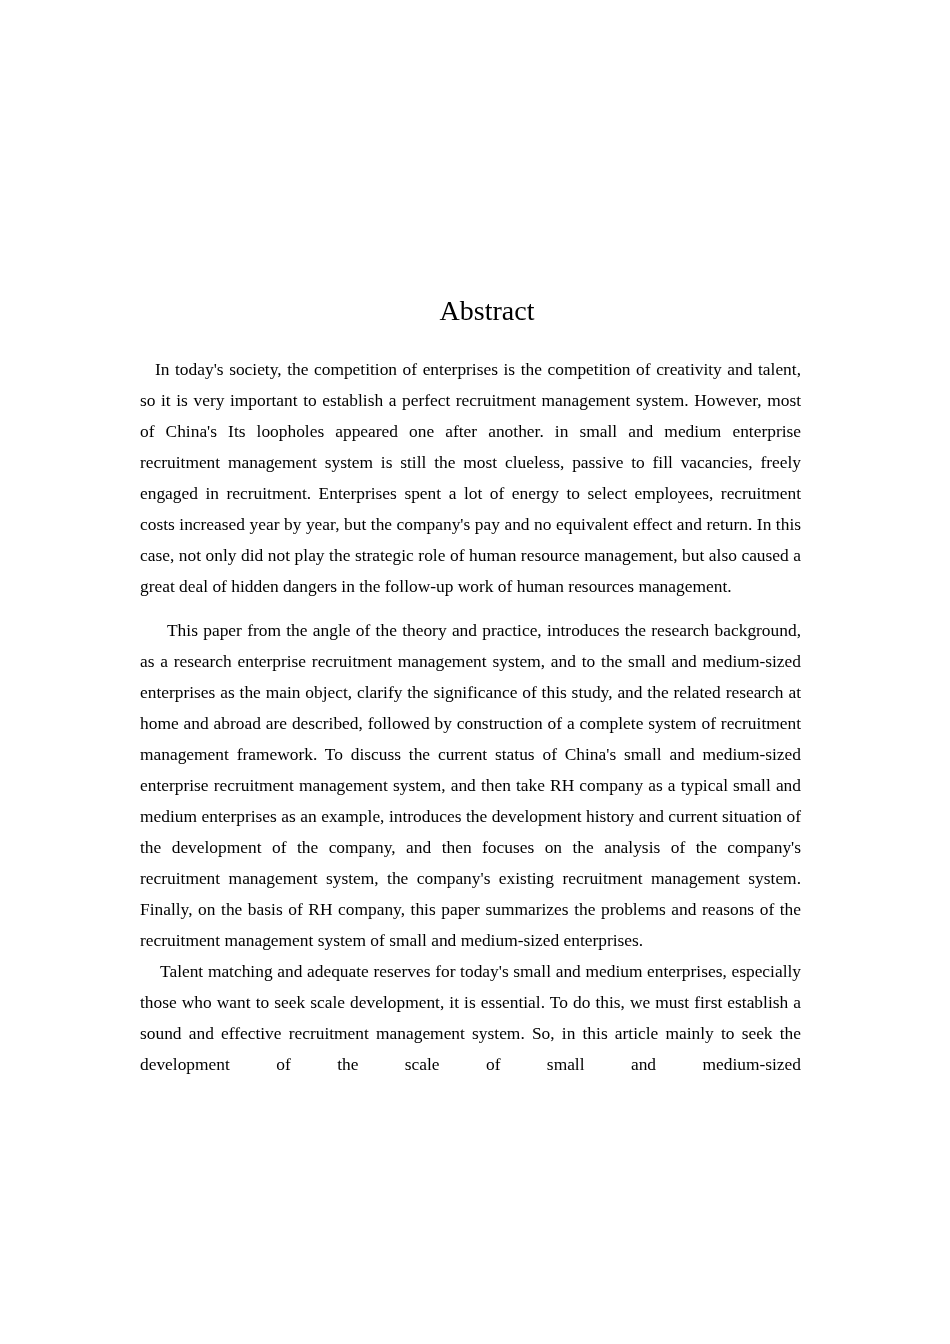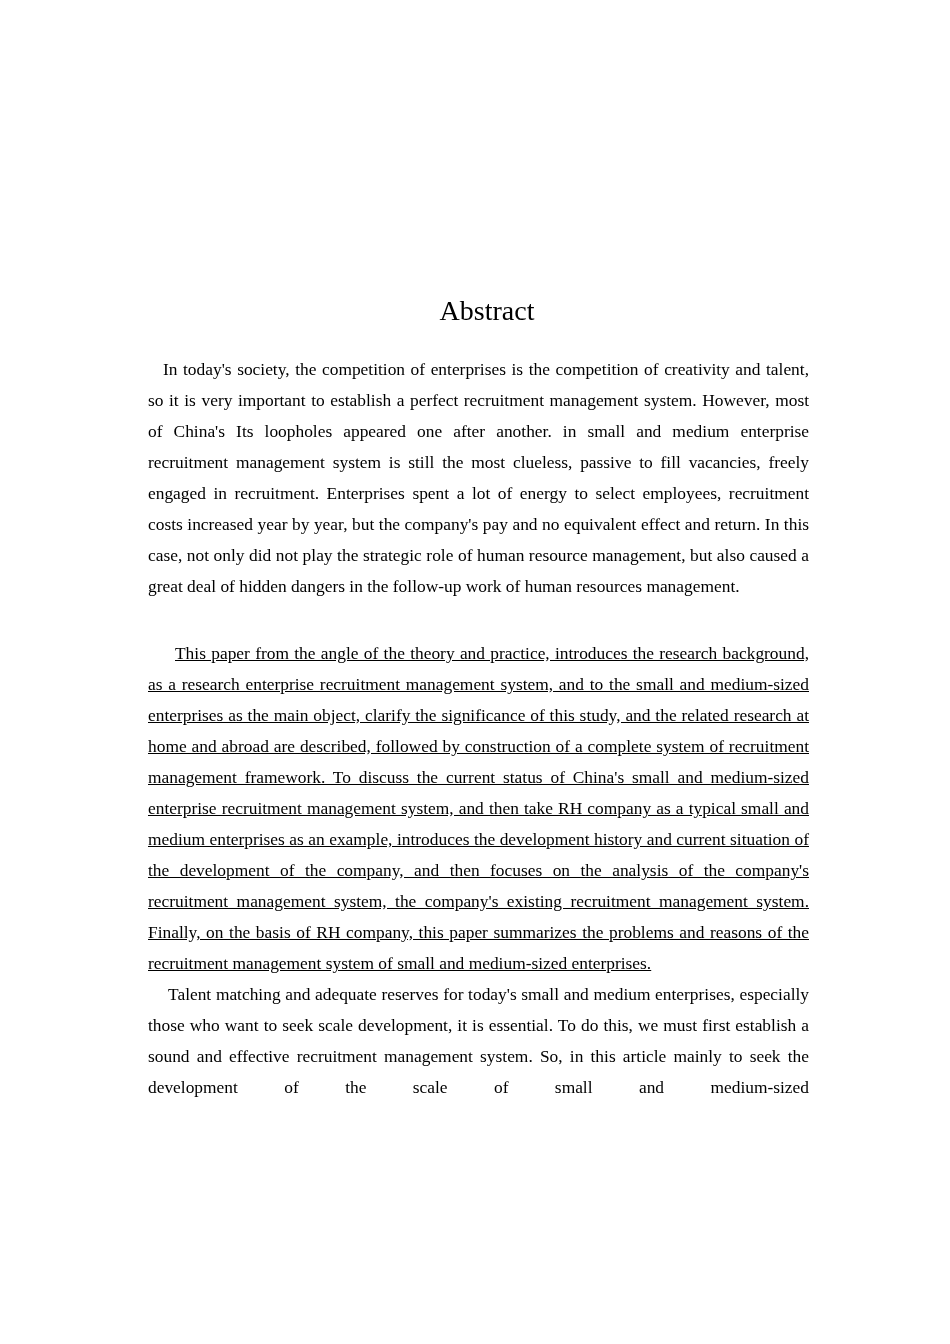--- a/index.html
+++ b/index.html
@@ -29,33 +29,33 @@
       width: 950px;
       top: 282px;
       text-align: center;
       font-size: 28px;
       font-weight: normal;
       line-height: 34px;
       margin: 12px;
     }
     .body {
       position: absolute;
-      left: 148px;
+      left: 140px;
       width: 661px;
       top: 354px;
     }
     .para {
       margin: 0;
       font-size: 17.4px;
       line-height: 31px;
       text-align: justify;
       text-align-last: left;
     }
     .para.p1 { text-indent: 15px; }
-    .para.p2 { text-indent: 27px; margin-top: 36px; text-decoration: underline; }
+    .para.p2 { text-indent: 27px; margin-top: 13px; }
     .para.p3 { text-indent: 20px; text-align-last: justify; }
   </style>
 </head>
 <body>
 
 <div class="page">
   <h1 class="title">Abstract</h1>
   <div class="body">
     <p class="para p1">In today's society, the competition of enterprises is the competition of creativity and talent, so it is very important to establish a perfect recruitment management system. However, most of China's Its loopholes appeared one after another. in small and medium enterprise recruitment management system is still the most clueless, passive to fill vacancies, freely engaged in recruitment. Enterprises spent a lot of energy to select employees, recruitment costs increased year by year, but the company's pay and no equivalent effect and return. In this case, not only did not play the strategic role of human resource management, but also caused a great deal of hidden dangers in the follow-up work of human resources management.</p>
     <p class="para p2">This paper from the angle of the theory and practice, introduces the research background, as a research enterprise recruitment management system, and to the small and medium-sized enterprises as the main object, clarify the significance of this study, and the related research at home and abroad are described, followed by construction of a complete system of recruitment management framework. To discuss the current status of China's small and medium-sized enterprise recruitment management system, and then take RH company as a typical small and medium enterprises as an example, introduces the development history and current situation of the development of the company, and then focuses on the analysis of the company's recruitment management system, the company's existing recruitment management system. Finally, on the basis of RH company, this paper summarizes the problems and reasons of the recruitment management system of small and medium-sized enterprises.</p>

